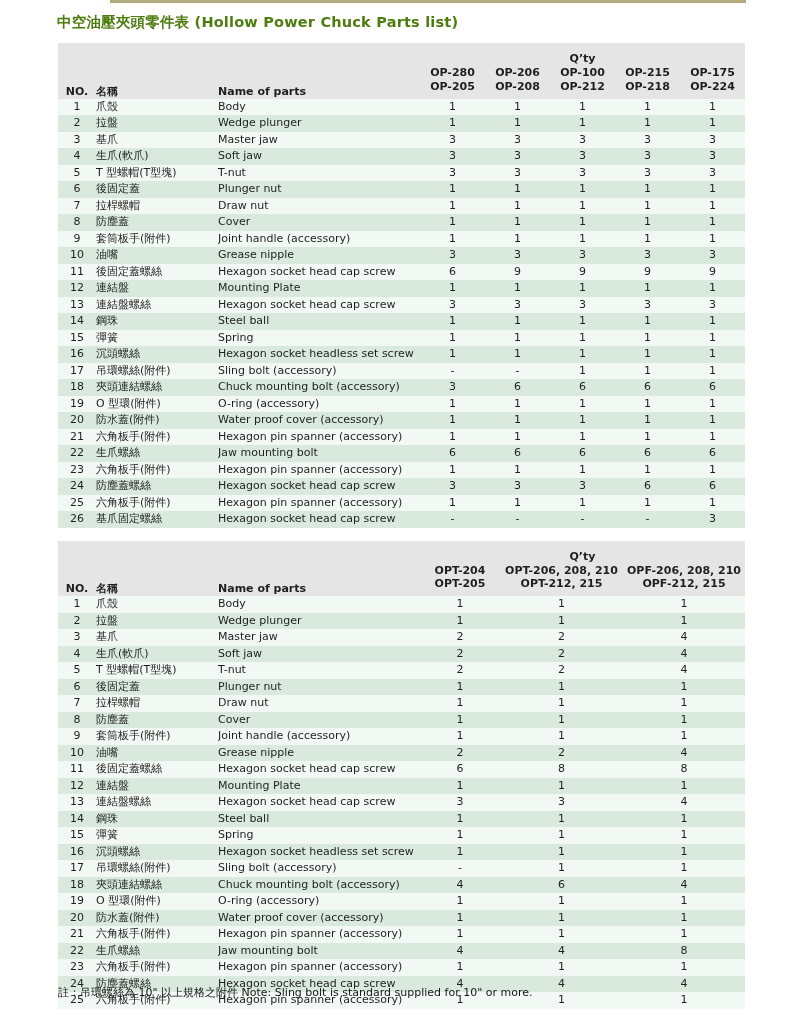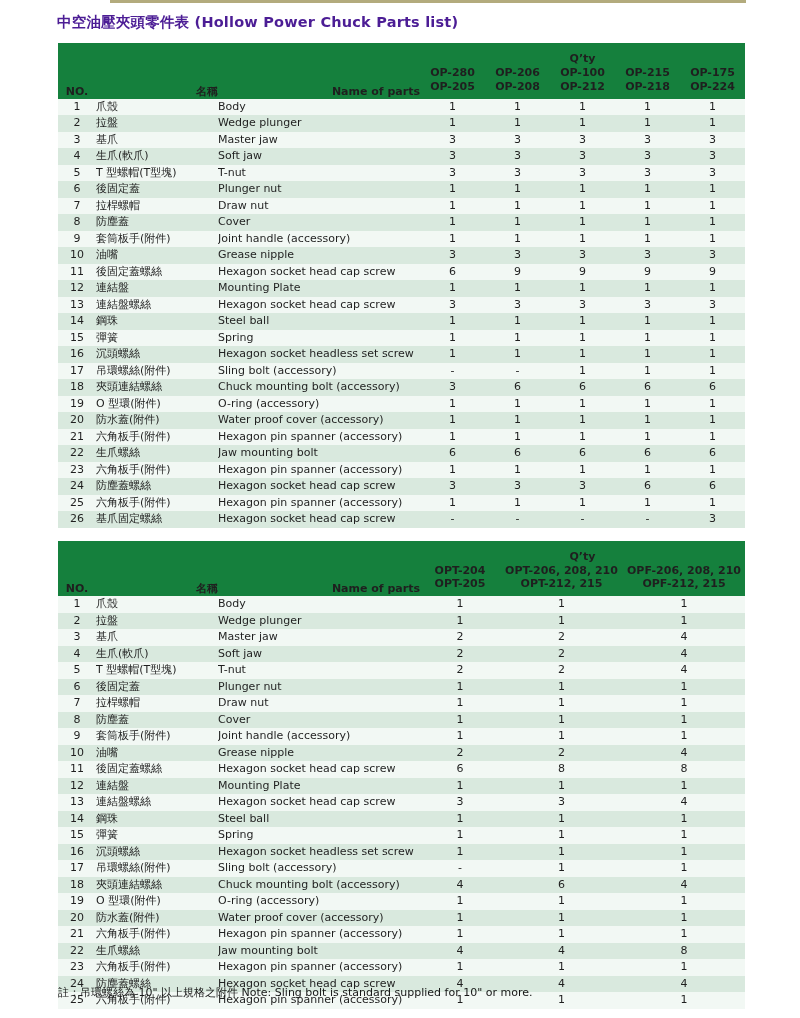--- a/index.html
+++ b/index.html
@@ -4,33 +4,33 @@
 <style>
   html,body{margin:0;padding:0;}
   body{
     width:800px;height:1018px;background:#ffffff;position:relative;
     font-family:"DejaVu Sans","Liberation Sans",sans-serif;
     color:#1f1f1f;-webkit-font-smoothing:antialiased;
   }
   .top-line{position:absolute;left:110px;top:0;width:636px;height:3px;background:#b3ab7d;}
   .page-title{
     position:absolute;left:57px;top:13px;margin:0;
-    font-size:14.5px;font-weight:bold;color:#4c1d95;letter-spacing:0.2px;white-space:nowrap;
+    font-size:14.5px;font-weight:bold;color:#4d7c0f;letter-spacing:0.2px;white-space:nowrap;
   }
   .tables-wrap{position:absolute;left:58px;top:43px;width:687px;}
   table.parts{border-collapse:collapse;table-layout:fixed;width:687px;font-size:11px;}
   table.parts + table.parts{margin-top:13px;}
   table.parts thead th{
-    background:#15803d;font-weight:bold;padding:0;line-height:1.25;
+    background:#e5e5e5;font-weight:bold;padding:0;line-height:1.25;
     vertical-align:middle;
   }
   table.parts thead tr.qty-row th{height:18px;vertical-align:bottom;padding-top:5px;}
   table.parts thead tr.models-row th{height:24px;vertical-align:top;padding-bottom:5px;}
   th.h-no{text-align:center;}
-  th.h-zh,th.h-en{text-align:right;}
+  th.h-zh,th.h-en{text-align:left;}
   th.h-qty,th.h-model{text-align:center;}
   table.parts tbody td{
     height:16.5px;padding:0;line-height:16.5px;white-space:nowrap;overflow:hidden;
   }
   table.parts tbody tr:nth-child(odd) td{background:#f2f8f4;}
   table.parts tbody tr:nth-child(even) td{background:#d9e9de;}
   td.c-no{text-align:center;}
   td.c-zh,td.c-en{text-align:left;}
   td.c-qty{text-align:center;}
   .footnote{

